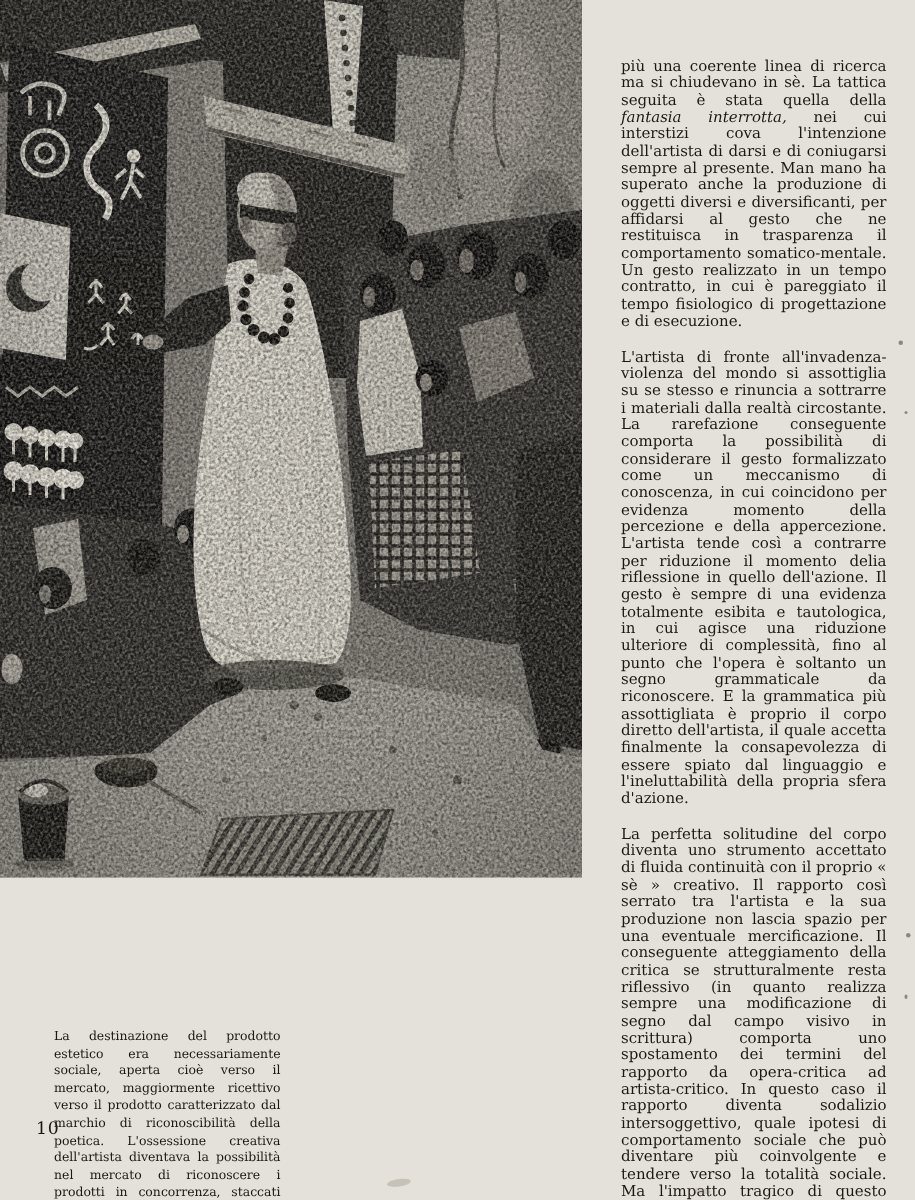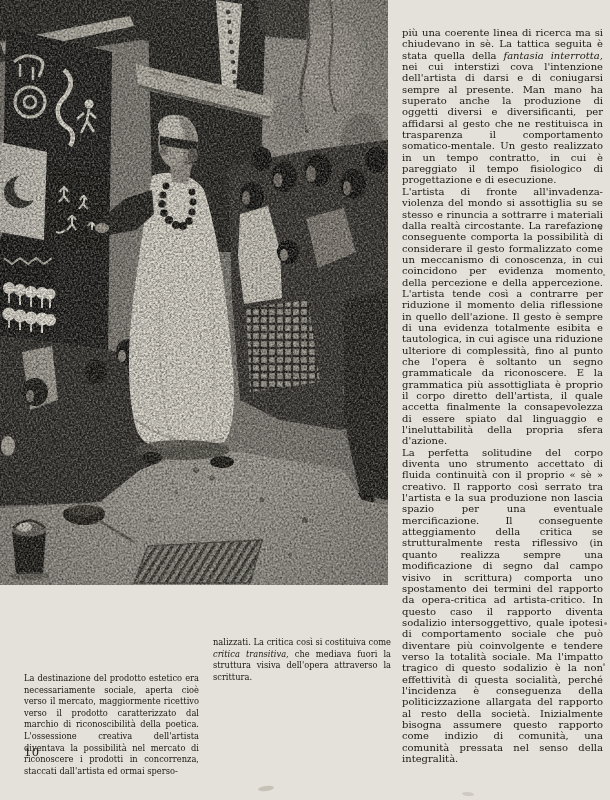--- a/index.html
+++ b/index.html
@@ -6,21 +6,21 @@
   body{
     width:610px;height:800px;
     font-family:"DejaVu Serif", serif;
     position:relative;overflow:hidden;
     background:#e4e1da;color:#1b1811;
   }
   .sheet{position:absolute;inset:0;}
   figure.photo{position:absolute;left:0;top:0;width:388px;height:585px;margin:0;}
   figure.photo svg{display:block;width:388px;height:585px;}
   .col{position:absolute;text-align:justify;hyphens:auto;-webkit-hyphens:auto;}
-  .col p{margin:0;padding:0;}
+  .col p{margin:12px;padding:0;}
   .col-right{left:402px;top:27px;width:201px;font-size:10px;line-height:11.35px;}
   .col-bl{left:24px;top:673px;width:175px;font-size:8.3px;line-height:11.6px;}
   .col-bm{left:213px;top:637px;width:178px;font-size:8.3px;line-height:11.6px;}
   .pagenum{position:absolute;left:24px;top:745px;font-size:11.5px;font-weight:normal;letter-spacing:.5px;}
   .speck{position:absolute;border-radius:50%;background:rgba(70,64,52,.55);}
   .s1{left:599px;top:227px;width:3px;height:3px;}
   .s2{left:603px;top:274px;width:2px;height:2px;}
   .s3{left:604px;top:622px;width:3px;height:3px;}
   .s4{left:603px;top:663px;width:2px;height:3px;}
   .smudge{position:absolute;left:258px;top:786px;width:16px;height:5px;border-radius:50%;
@@ -272,21 +272,20 @@
     <p><span>più una coerente linea di ricerca ma si chiudevano in sè. La tattica seguita è stata quella della </span><i>fantasia interrotta,</i><span> nei cui interstizi cova l'intenzione dell'artista di darsi e di coniugarsi sempre al presente. Man mano ha superato anche la produzione di oggetti diversi e diversificanti, per affidarsi al gesto che ne restituisca in trasparenza il comportamento somatico-mentale. Un gesto realizzato in un tempo contratto, in cui è pareggiato il tempo fisiologico di progettazione e di esecuzione.</span></p>
     <p>L'artista di fronte all'invadenza-violenza del mondo si assottiglia su se stesso e rinuncia a sottrarre i materiali dalla realtà circostante. La rarefazione conseguente comporta la possibilità di considerare il gesto formalizzato come un meccanismo di conoscenza, in cui coincidono per evidenza momento della percezione e della appercezione. L'artista tende così a contrarre per riduzione il momento delia riflessione in quello dell'azione. Il gesto è sempre di una evidenza totalmente esibita e tautologica, in cui agisce una riduzione ulteriore di complessità, fino al punto che l'opera è soltanto un segno grammaticale da riconoscere. E la grammatica più assottigliata è proprio il corpo diretto dell'artista, il quale accetta finalmente la consapevolezza di essere spiato dal linguaggio e l'ineluttabilità della propria sfera d'azione.</p>
     <p>La perfetta solitudine del corpo diventa uno strumento accettato di fluida continuità con il proprio « sè » creativo. Il rapporto così serrato tra l'artista e la sua produzione non lascia spazio per una eventuale mercificazione. Il conseguente atteggiamento della critica se strutturalmente resta riflessivo (in quanto realizza sempre una modificazione di segno dal campo visivo in scrittura) comporta uno spostamento dei termini del rapporto da opera-critica ad artista-critico. In questo caso il rapporto diventa sodalizio intersoggettivo, quale ipotesi di comportamento sociale che può diventare più coinvolgente e tendere verso la totalità sociale. Ma l'impatto tragico di questo sodalizio è la non effettività di questa socialità, perché l'incidenza è conseguenza della politicizzazione allargata del rapporto al resto della società. Inizialmente bisogna assumere questo rapporto come indizio di comunità, una comunità pressata nel senso della integralità.</p>
   </div>
 
   <div class="col col-bl">
     <p>La destinazione del prodotto estetico era necessariamente sociale, aperta cioè verso il mercato, maggiormente ricettivo verso il prodotto caratterizzato dal marchio di riconoscibilità della poetica. L'ossessione creativa dell'artista diventava la possibilità nel mercato di riconoscere i prodotti in concorrenza, staccati dall'artista ed ormai sperso-</p>
   </div>
 
   <div class="col col-bm">
-    <p><span>nalizzati. La critica così si costituiva come </span><i>critica transitiva,</i><span> che mediava fuori la struttura visiva dell'opera attraverso la scrittura.</span></p>
   </div>
 
   <div class="pagenum">10</div>
   <div class="speck s1"></div>
   <div class="speck s2"></div>
   <div class="speck s3"></div>
   <div class="speck s4"></div>
   <div class="smudge"></div>
   <div class="smudge2"></div>
 

